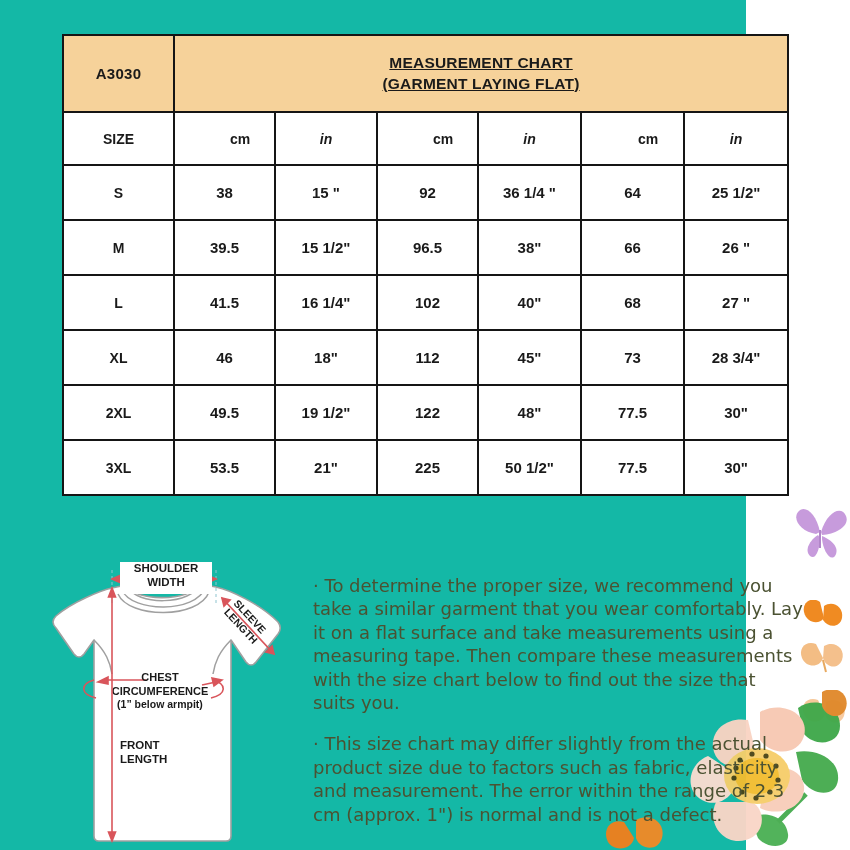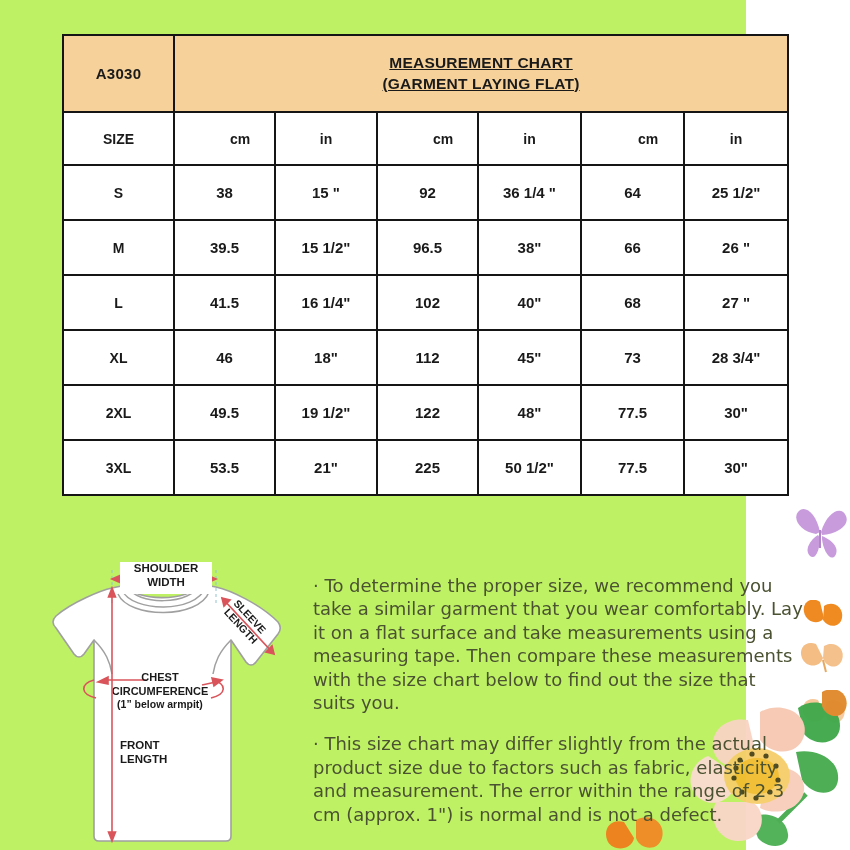--- a/index.html
+++ b/index.html
@@ -6,21 +6,21 @@
   html, body {
     margin: 0; padding: 0;
     width: 850px; height: 850px;
     background: #ffffff;
     font-family: "Liberation Sans", sans-serif;
     overflow: hidden;
   }
   #page {
     position: relative;
     width: 746px; height: 850px;
-    background: #bef264;
+    background: #14b8a6;
   }
 
   
   .decor { position: absolute; pointer-events: none; }
   #butterfly { left: 790px; top: 498px; width: 60px; height: 70px; }
   #flowers-right { left: 790px; top: 600px; width: 60px; height: 130px; }
   #flowers-bottom { left: 600px; top: 690px; width: 250px; height: 160px; }
 
   
   #measure-table {
@@ -50,21 +50,21 @@
     text-decoration: underline;
   }
   .group-cell {
     font-size: 14.5px;
     line-height: 1.35;
     letter-spacing: .2px;
   }
   .tshirt-cell { font-size: 14.5px; }
   .unit-cell { font-size: 14px; font-weight: bold; }
   .unit-cm { color: #5e662c; padding-left: 32px; }
-  .unit-in { color: #1a1a1a; }
+  .unit-in { color: #1a1a1a; font-style: italic; }
   .size-label { font-size: 14px; }
   .val-cm { color: #5e662c; font-size: 15px; margin-top: 24px; }
   .val-in { color: #1a1a1a; font-size: 15px; }
 
   
   #tshirt-diagram {
     position: absolute;
     left: 50px; top: 558px;
     width: 255px; height: 292px;
   }

